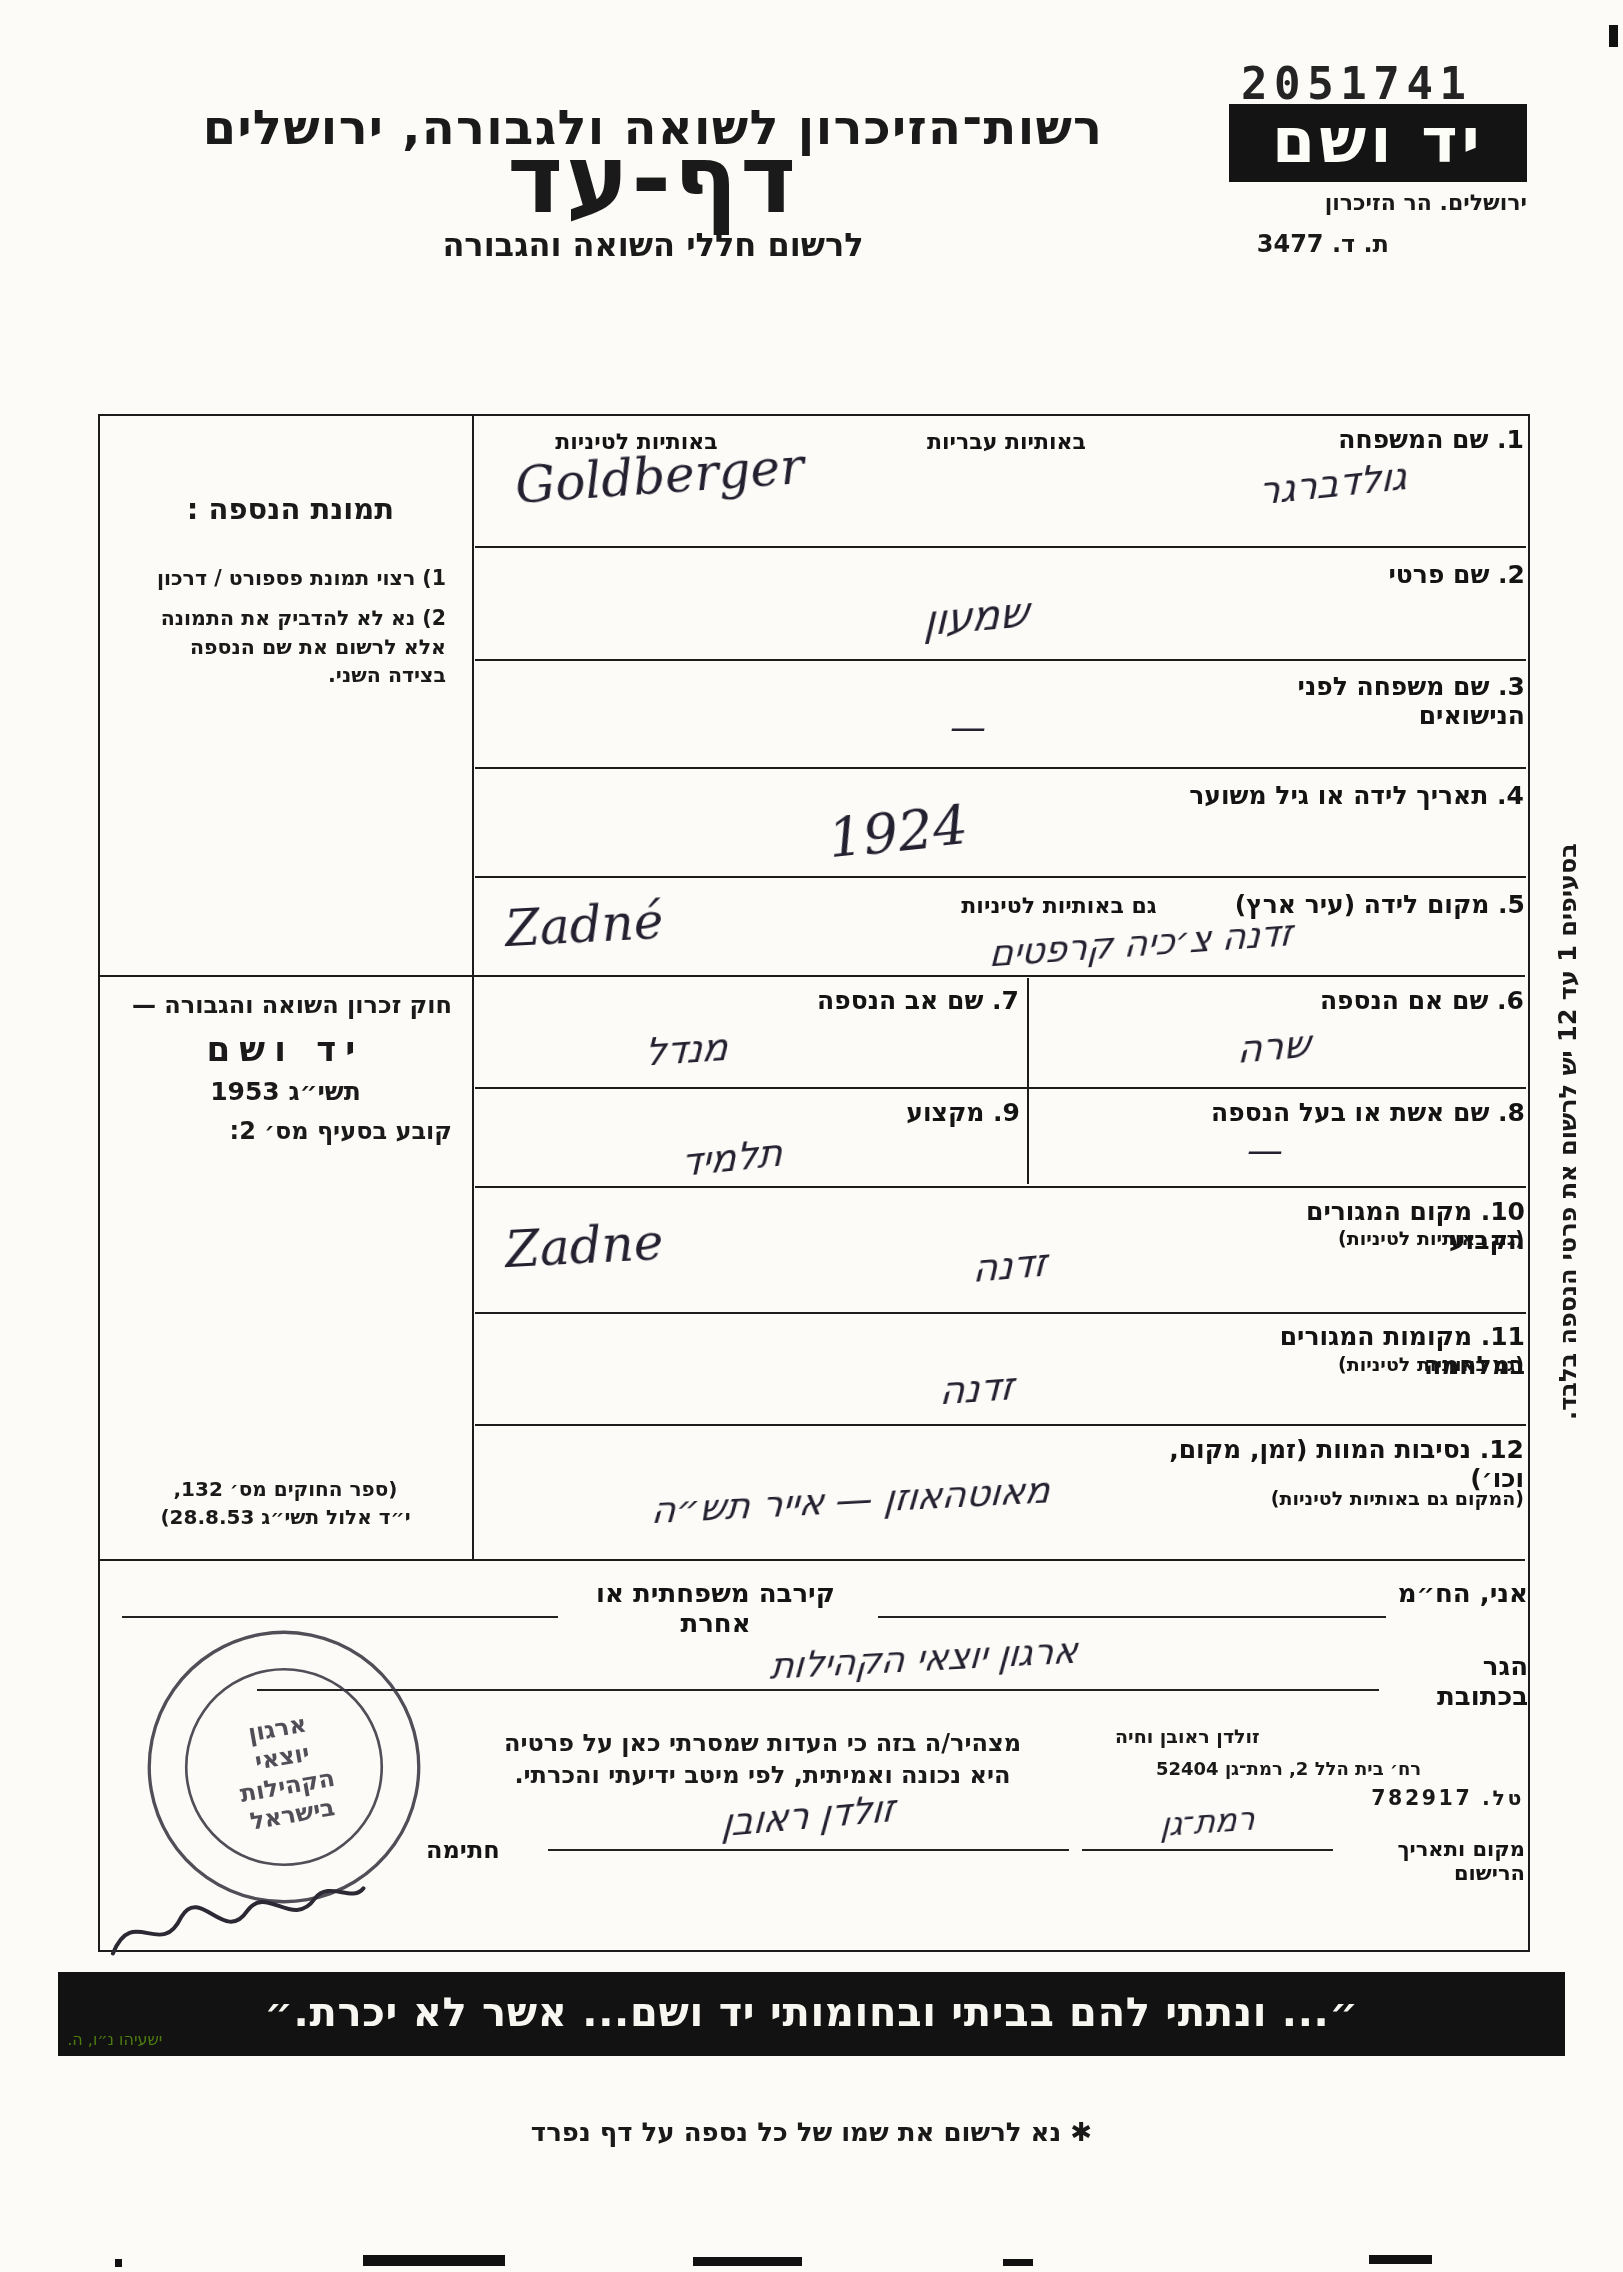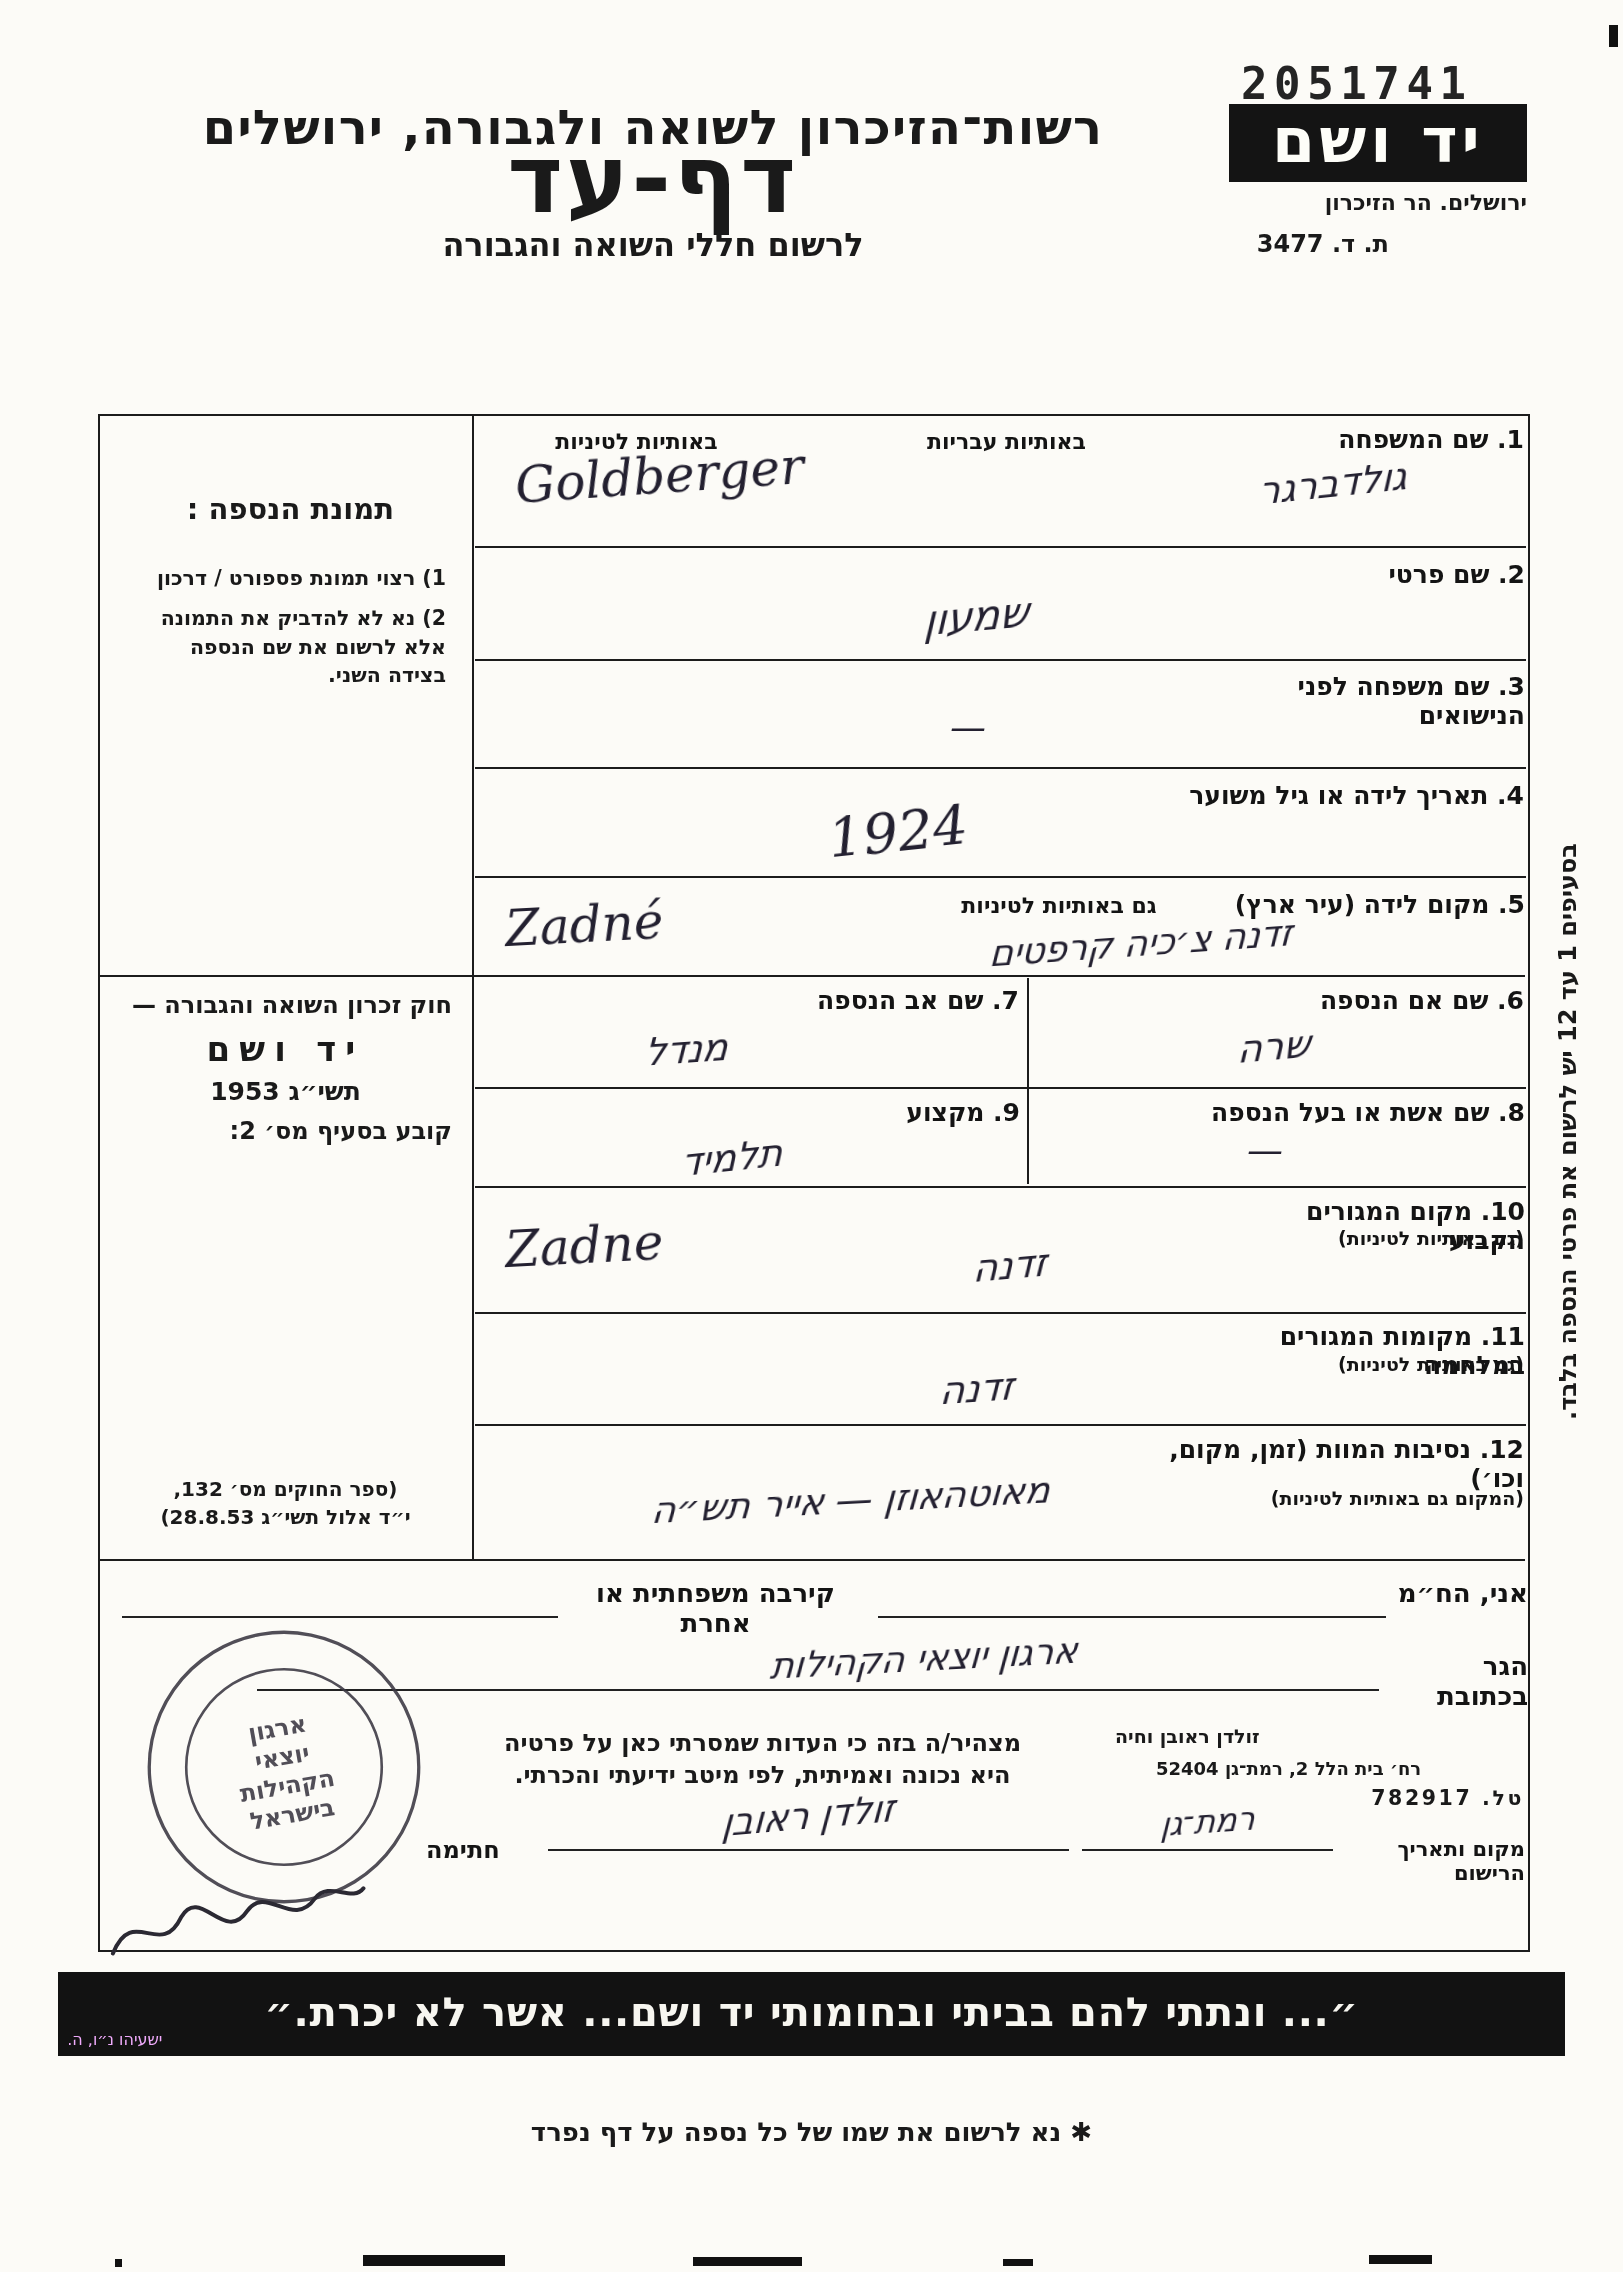--- a/index.html
+++ b/index.html
@@ -140,21 +140,21 @@
     <text x="215" y="256" text-anchor="middle" font-size="36" font-weight="bold" fill="#3a3742">הקהילות</text>
     <text x="215" y="300" text-anchor="middle" font-size="36" font-weight="bold" fill="#3a3742">בישראל</text>
   </svg>
 
   <svg class="abs" style="left:99px;top:1873px;transform:rotate(-8deg);" width="277" height="86" viewBox="0 0 420 130">
     <path d="M15,95 C55,25 85,115 125,55 C160,10 185,105 225,60 C260,22 290,98 330,55 C355,30 385,70 405,50" fill="none" stroke="#2b2933" stroke-width="6" stroke-linecap="round"></path>
   </svg>
 
   <div class="abs" style="left:58px;top:1972px;width:1507px;height:84px;background:#121212;">
     <div class="rtl ctr" style="width:100%;line-height:81px;font-size:40px;font-weight:800;color:#f7f6f0;letter-spacing:0.7px;">״... ונתתי להם בביתי ובחומותי יד ושם... אשר לא יכרת.״</div>
-    <div class="abs rtl" style="left:9.2px;top:58px;width:145px;font-size:16px;color:#f0abfc;text-align:left;direction:rtl;">ישעיהו נ״ו, ה.</div>
+    <div class="abs rtl" style="left:9.2px;top:58px;width:145px;font-size:16px;color:#4d7c0f;text-align:left;direction:rtl;">ישעיהו נ״ו, ה.</div>
   </div>
 
   <div class="abs rtl b ctr" style="left:396px;top:2117px;width:831px;font-size:26px;">✱  נא לרשום את שמו של כל נספה על דף נפרד</div>
 
   <div class="mark" style="left:1609px;top:25px;width:9.2px;height:22.4px;"></div>
   <div class="mark" style="left:115px;top:2259px;width:6.6px;height:8px;"></div>
   <div class="mark" style="left:363px;top:2255px;width:142px;height:10.6px;"></div>
   <div class="mark" style="left:693px;top:2257px;width:109px;height:9.2px;"></div>
   <div class="mark" style="left:1003px;top:2259px;width:30px;height:6.6px;"></div>
   <div class="mark" style="left:1369px;top:2255px;width:63px;height:9.2px;"></div>

